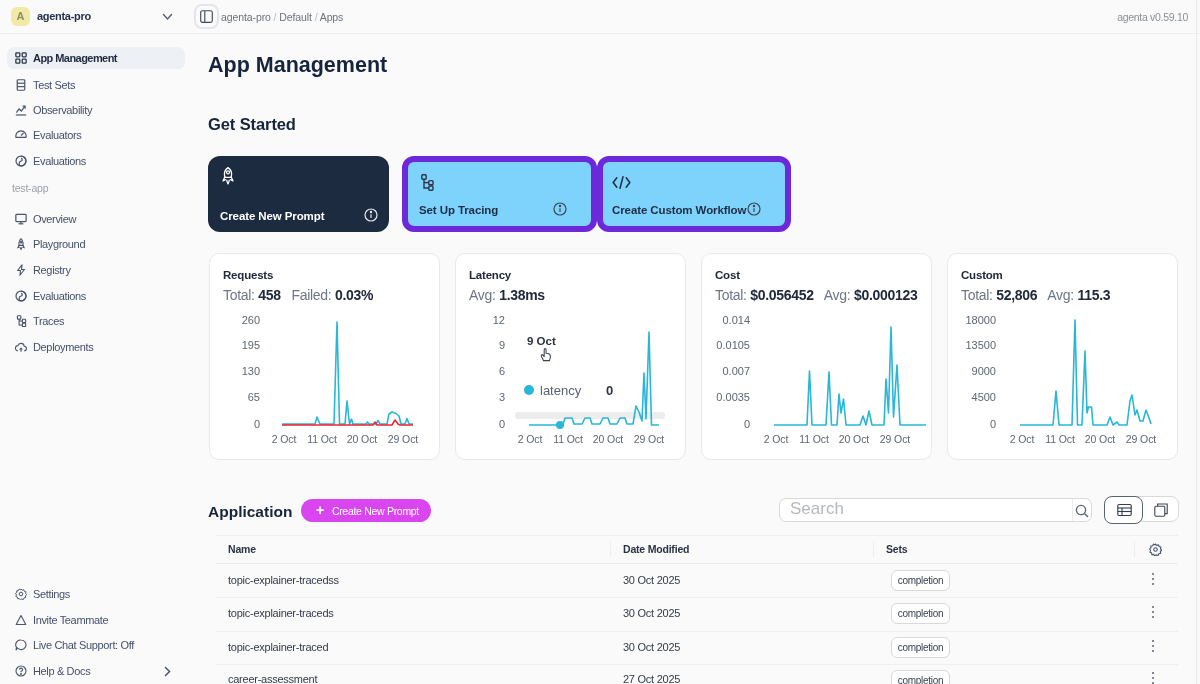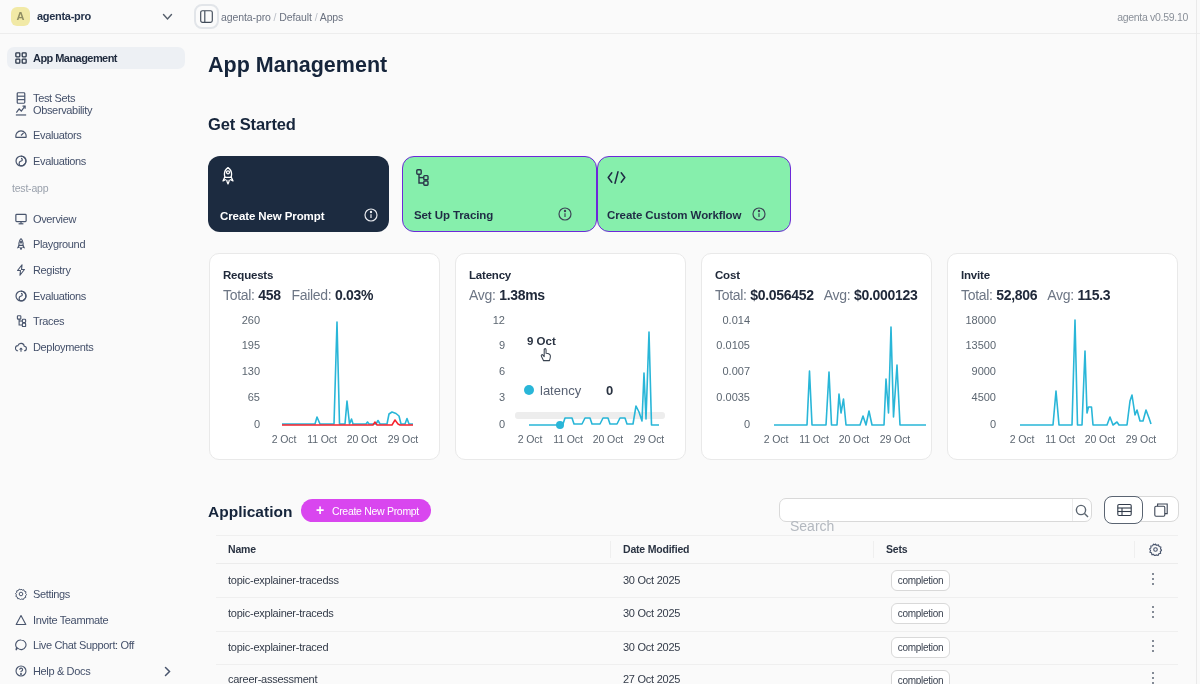--- a/index.html
+++ b/index.html
@@ -18,32 +18,32 @@
   .nav-item { position:absolute; left:0; height:26px; width:193px; display:flex; align-items:center; font-size:11px; letter-spacing:-0.35px; color:#44506a; }
   .nav-item .ic { position:absolute; left:15px; top:7px; width:12px; height:12px; }
   .nav-item .lb { position:absolute; left:33px; top:50%; transform:translateY(-50%); white-space:nowrap; }
   .nav-active { position:absolute; left:7px; width:178px; height:22px; background:#edf0f4; border-radius:7px; }
   .sec-label { position:absolute; left:12px; font-size:10.5px; color:#9aa1ac; letter-spacing:-0.2px; }
   
   h1.pagetitle { position:absolute; left:208px; top:55px; font-size:21.5px; line-height:1; font-weight:bold; color:#16253b; letter-spacing:0; }
   h2.section { position:absolute; left:208px; top:116px; font-size:16.5px; line-height:1; font-weight:bold; color:#16253b; letter-spacing:-0.1px; }
   .gs-card { position:absolute; top:156px; height:76px; border-radius:12px; }
   .gs-dark { background:#1c2b40; }
-  .gs-light { background:#86efac; border:1px solid #6d28d9; }
+  .gs-light { background:#7dd3fc; border:6px solid #6d28d9; }
   .gs-title { position:absolute; left:12px; bottom:10px; font-size:11.5px; font-weight:bold; letter-spacing:-0.1px; }
   .gs-info { position:absolute; right:11px; bottom:10px; }
   .an-card { position:absolute; top:253px; width:231px; height:207px; background:#fff; border:1px solid #e9e9e9; border-radius:10px;text-align:center; }
   .an-title { position:absolute; left:13px; top:15px; font-size:11.5px; font-weight:bold; color:#20293a; letter-spacing:-0.2px; }
   .an-sub { position:absolute; left:13px; top:33px; font-size:14px; color:#6d7685; letter-spacing:-0.3px; }
   .an-sub b { color:#20293a; }
   
   #app-title { position:absolute; left:208px; top:503px; font-size:15.5px; line-height:1.1; font-weight:bold; color:#16253b; }
   #new-btn { position:absolute; left:301px; top:499px; width:130px; height:23px; background:#d946ef; border-radius:11.5px; color:#fff; font-size:10.5px; letter-spacing:-0.3px; line-height:23px; }
   #search { position:absolute; left:779px; top:498px; width:313px; height:24px; border:1px solid #d9d9d9; border-radius:7px; background:#fff; }
-  #search .ph { position:absolute; left:10px; top:19px; font-size:14px; color:#b3b8bf; }
+  #search .ph { position:absolute; left:10px; top:0; font-size:17px; color:#b3b8bf; }
   #vtoggle { position:absolute; left:1104px; top:496px; width:75px; height:26px; background:#fff; border:1px solid #d9d9d9; border-radius:8px; }
   #vtoggle .act { position:absolute; left:-1px; top:-1px; width:39px; height:28px; border:1px solid #5a6472; border-radius:8px; background:#fff; }
   .hline { position:absolute; left:216px; width:962px; height:1px; background:#efefef; }
   .vsep { position:absolute; width:1px; background:#efefef; top:541px; height:17px; }
   .th { position:absolute; top:543px; font-size:10.5px; font-weight:bold; color:#2a3342; letter-spacing:-0.2px; }
   .td { position:absolute; font-size:11px; color:#333b49; letter-spacing:-0.25px; }
   .chip { position:absolute; left:891px; width:59px; height:21px; border:1px solid #d9d9d9; border-radius:6px; background:#fff; font-size:10px; letter-spacing:-0.3px; color:#3a4250; text-align:center; line-height:20px; }
   .kebab { position:absolute; left:1152px; }
   .kebab i { display:block; width:2.2px; height:2.2px; border-radius:50%; background:#5d6675; margin:0 auto 2.8px; }
 </style>
@@ -71,21 +71,21 @@
   <svg class="ic" viewBox="0 0 14 14">
       <g fill="none" stroke="#2a3649" stroke-width="1.5">
         <rect x="1" y="1" width="4.6" height="4.6" rx="0.8"></rect>
         <rect x="8.4" y="1" width="4.6" height="4.6" rx="0.8"></rect>
         <rect x="1" y="8.4" width="4.6" height="4.6" rx="0.8"></rect>
         <rect x="8.4" y="8.4" width="4.6" height="4.6" rx="0.8"></rect>
       </g>
     </svg>
   <span class="lb">App Management</span>
 </div>
-<div class="nav-item" style="top:85px">
+<div class="nav-item" style="top:72px">
   <svg class="ic" viewBox="0 0 14 14">
       <g fill="none" stroke="#49556d" stroke-width="1.4">
         <rect x="2.6" y="0.9" width="8.8" height="12.2" rx="1"></rect>
         <line x1="2.6" y1="4.9" x2="11.4" y2="4.9"></line>
         <line x1="2.6" y1="8.9" x2="11.4" y2="8.9"></line>
       </g>
     </svg>
   <span class="lb">Test Sets</span>
 </div>
 <div class="nav-item" style="top:97px">
@@ -339,21 +339,21 @@
     <g font-size="10.5" fill="#5c6671" text-anchor="middle" letter-spacing="-0.1">
         <text x="74" y="189">2 Oct</text>
         <text x="112" y="189">11 Oct</text>
         <text x="152" y="189">20 Oct</text>
         <text x="193" y="189">29 Oct</text>
       </g>
     <polyline fill="none" stroke="#29b6d8" stroke-width="1.6" stroke-linejoin="round" points="72,171 105,171 107.5,117 110,171 124,171 127,118 129.5,171 135,171 137,140 139,159 141.5,145 144,171 158,171 161,162 164,171 167,157 170,171 176,171 182,171 184,125 186.5,159 189,73 191.5,163 195,111 198,171 224,171"></polyline>
   </svg>
 </div>
 <div class="an-card" style="left:947px">
-  <div class="an-title">Invite</div>
+  <div class="an-title">Custom</div>
   <div class="an-sub">Total: <b>52,806</b>&nbsp;&nbsp; Avg: <b>115.3</b></div>
   <svg class="abs" style="left:0;top:0" width="231" height="207" viewBox="0 0 231 207">
     <g font-size="11" fill="#5c6671" text-anchor="end">
         <text x="48" y="70">18000</text>
         <text x="48" y="95">13500</text>
         <text x="48" y="121">9000</text>
         <text x="48" y="147">4500</text>
         <text x="48" y="174">0</text>
       </g>
     <g font-size="10.5" fill="#5c6671" text-anchor="middle" letter-spacing="-0.1">

